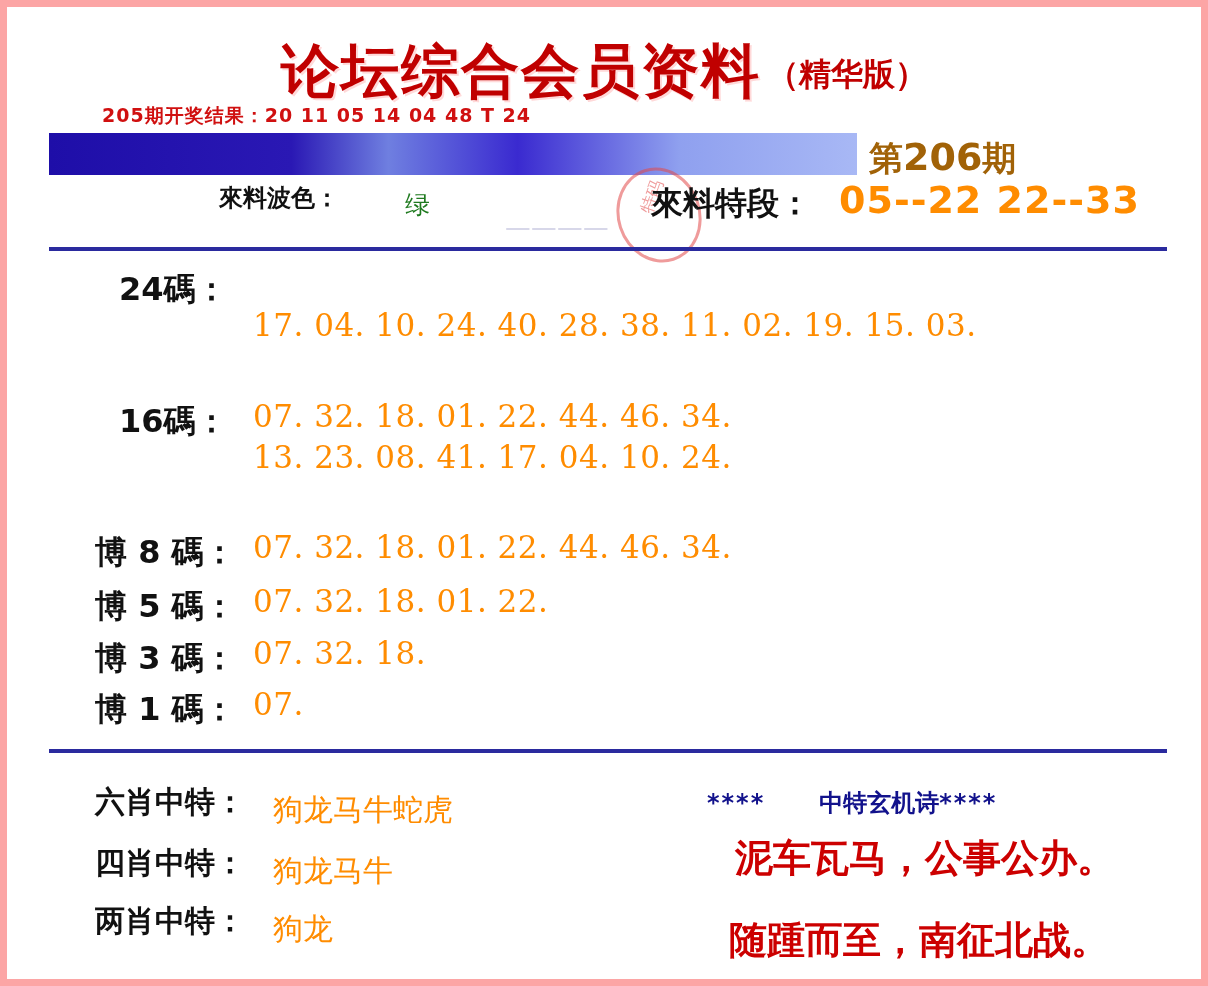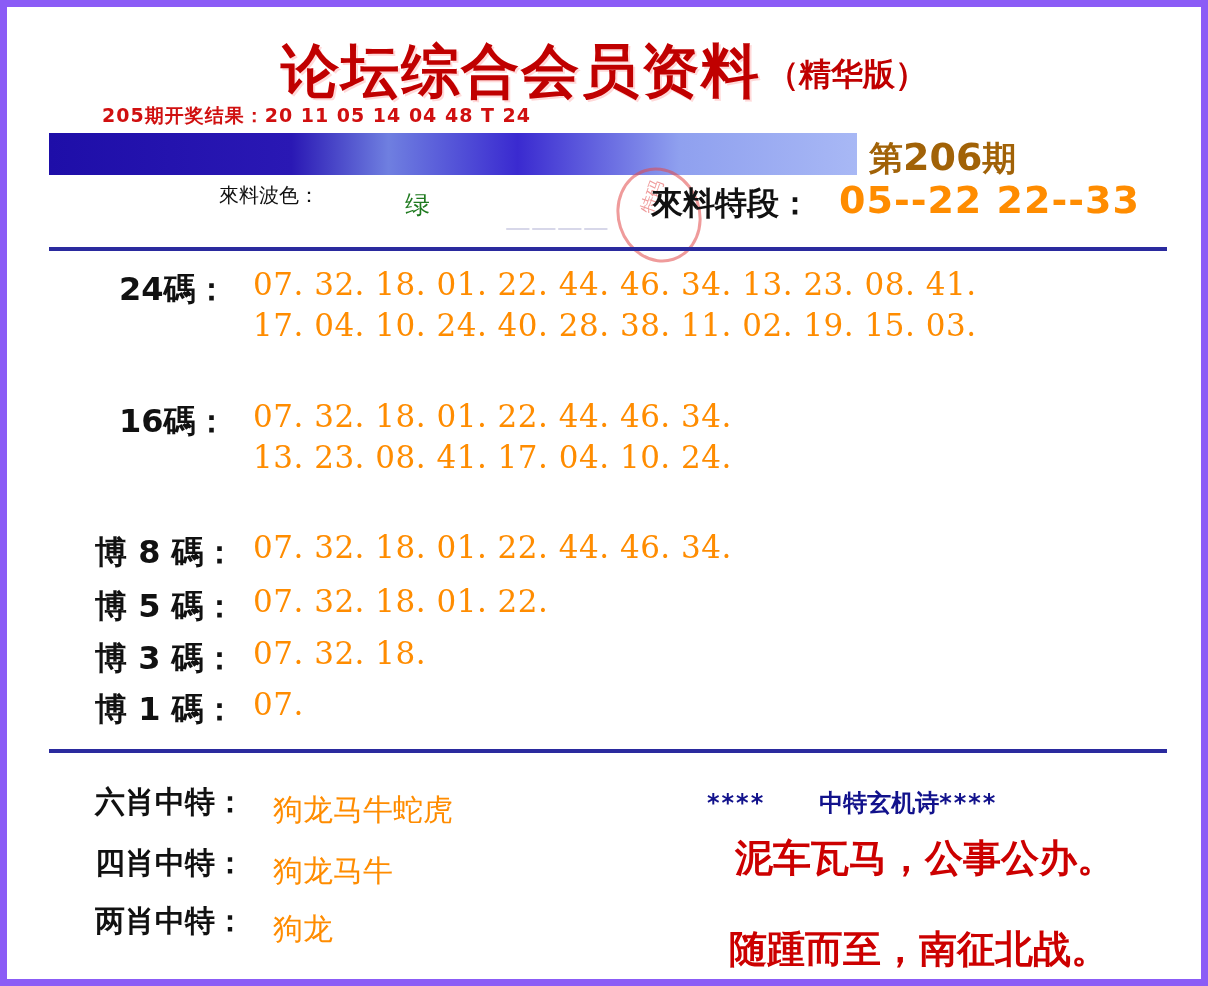--- a/index.html
+++ b/index.html
@@ -9,21 +9,21 @@
   }
   body {
     font-family: "Liberation Sans", sans-serif;
   }
   .poster {
     position: relative;
     width: 1208px;
     height: 986px;
     background: #ffffff;
     box-sizing: border-box;
-    border: 7px solid #8b5cf6;
+    border: 7px solid #fca5a5;
     overflow: hidden;
   }
   .inner {
     position: absolute;
     left: 0; top: 0; right: 0; bottom: 0;
     background: #ffffff;
   }
 
   
   .title-row {
@@ -94,22 +94,22 @@
     left: 0;
     top: 175px;
     width: 100%;
     height: 50px;
   }
   .lbl-wave {
     position: absolute;
     left: 212px;
     top: 0;
     font-family: "DejaVu Sans", sans-serif;
-    font-size: 20px;
-    font-weight: normal;
+    font-size: 24px;
+    font-weight: bold;
     color: #111111;
     white-space: nowrap;
   }
   .val-wave {
     position: absolute;
     left: 398px;
     top: 6px;
     font-family: "DejaVu Sans", sans-serif;
     font-size: 25px;
     color: #1f7a1f;
@@ -265,21 +265,21 @@
   .poem-head .gap { display: inline-block; width: 54px; }
   .poem-line {
     position: absolute;
     font-family: "DejaVu Sans", sans-serif;
     font-size: 38px;
     font-weight: bold;
     color: #cc0000;
     white-space: nowrap;
   }
   .p1 { left: 728px; top: 826px; }
-  .p2 { left: 722px; top: 908px; margin-top: 9px; }
+  .p2 { left: 722px; top: 908px; }
 </style>
 </head>
 <body>
 
 <div class="poster">
   <div class="inner">
 
     <div class="title-row">
       <span class="title-main">论坛综合会员资料</span><span class="title-sub">（精华版）</span>
     </div>
@@ -301,21 +301,20 @@
     <div class="row-wave">
       <span class="lbl-wave">來料波色：</span>
       <span class="val-wave">绿</span>
       <span class="lbl-seg">來料特段：</span>
       <span class="val-seg">05--22  22--33</span>
     </div>
 
     <div class="rule r1"></div>
 
     <span class="code-label l24">24碼：</span>
-    <span class="code-value v24a">07. 32. 18. 01. 22. 44. 46. 34. 13. 23. 08. 41.</span>
     <span class="code-value v24b">17. 04. 10. 24. 40. 28. 38. 11. 02. 19. 15. 03.</span>
 
     <span class="code-label l16">16碼：</span>
     <span class="code-value v16a">07. 32. 18. 01. 22. 44. 46. 34.</span>
     <span class="code-value v16b">13. 23. 08. 41. 17. 04. 10. 24.</span>
 
     <span class="code-label l8">博 8 碼：</span>
     <span class="code-value v8">07. 32. 18. 01. 22. 44. 46. 34.</span>
 
     <span class="code-label l5">博 5 碼：</span>

